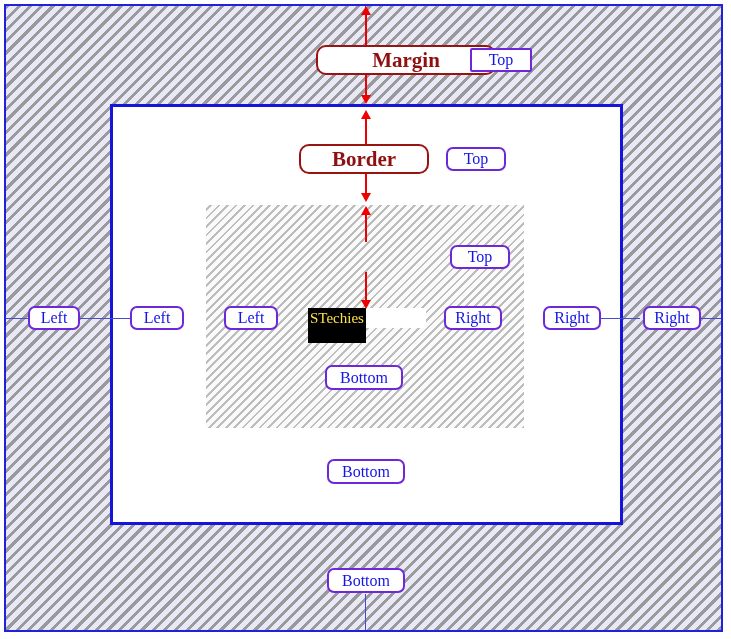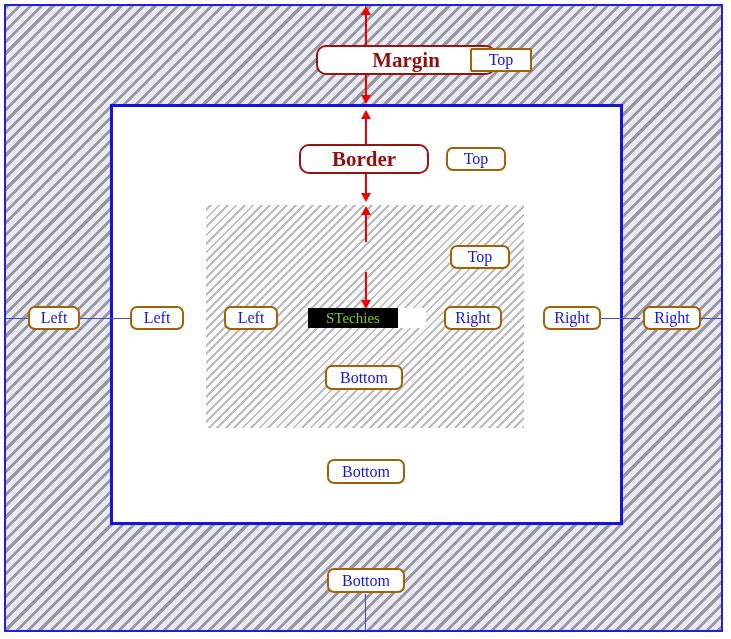--- a/index.html
+++ b/index.html
@@ -69,27 +69,27 @@
     left: 308px;
     top: 308px;
     width: 118px;
     height: 20px;
     background: #ffffff;
   }
   .content-text {
     position: absolute;
     left: 0;
     top: 0;
-    height: 20px;
+    height: 35px;
     line-height: 20px;
     background: #000000;
-    color: #84cc16;
+    color: #fde047;
     font-family: "Liberation Serif", serif;
     font-size: 15px;
-    padding: 0 18px;
+    padding: 0 2px;
     white-space: nowrap;
   }
 
   
   .guide {
     position: absolute;
     background: #4a4ad0;
   }
   .guide-h { height: 1px; }
   .guide-v { width: 1px; }
@@ -130,21 +130,21 @@
   .label-red {
     border: 2px solid #9a1313;
     border-radius: 10px;
     color: #8f1010;
     font-family: "Liberation Serif", serif;
     font-size: 21px;
     font-weight: bold;
   }
   
   .label-blue {
-    border: 2px solid #a16207;
+    border: 2px solid #6d28d9;
     color: #1414e6;
     font-family: "Liberation Serif", serif;
     font-size: 16px;
     border-radius: 7px;
   }
   .label-blue.square {
     border-radius: 2px;
   }
 </style>
 </head>

